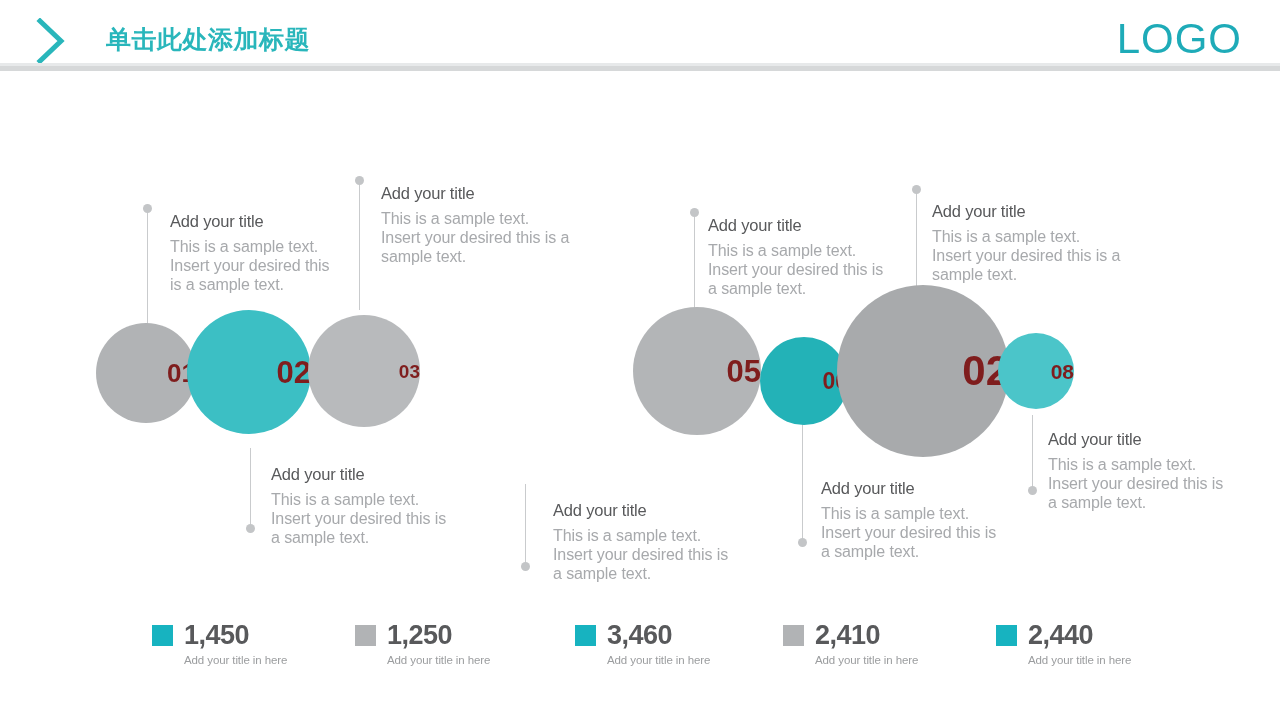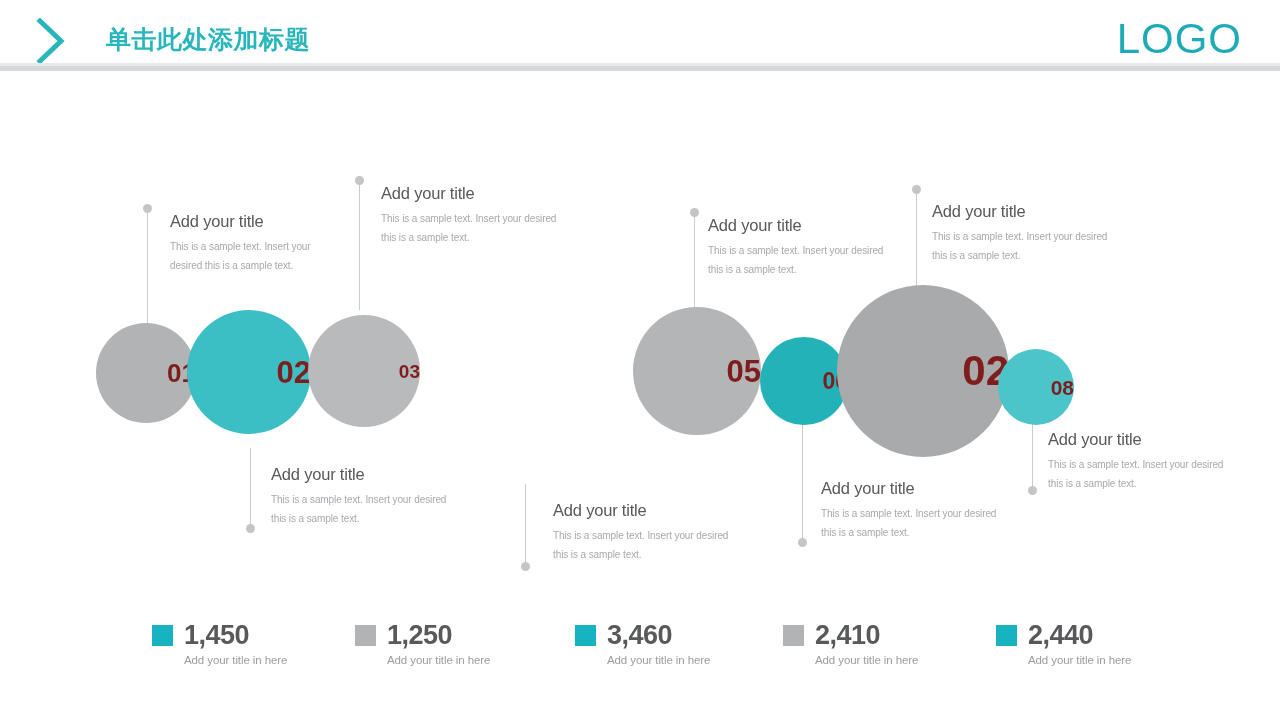--- a/index.html
+++ b/index.html
@@ -86,21 +86,21 @@
   }
   .callout .c-title {
     font-size: 16.5px;
     color: #58595b;
     font-weight: normal;
     margin: 0 0 6px 0;
     letter-spacing: -0.2px;
     white-space: nowrap;
   }
   .callout .c-body {
-    font-size: 10px;
+    font-size: 16px;
     color: #a7a9ac;
     line-height: 19px;
     letter-spacing: -0.1px;
   }
   .connector {
     position: absolute;
     width: 1px;
     background: #c9cbcd;
   }
   .connector-dot {
@@ -174,21 +174,21 @@
     </div>
     <div class="circle" style="left: 633px; top: 307px; width: 128px; height: 128px; background: rgb(179, 181, 183); z-index: 14;">
       <span class="num" style="font-size: 31px;">05</span>
     </div>
     <div class="circle" style="left: 760px; top: 337px; width: 88px; height: 88px; background: rgb(35, 178, 183); z-index: 15;">
       <span class="num" style="font-size: 23px;">06</span>
     </div>
     <div class="circle" style="left: 837px; top: 285px; width: 172px; height: 172px; background: rgb(168, 170, 172); z-index: 16;">
       <span class="num" style="font-size: 42px;">02</span>
     </div>
-    <div class="circle" style="left: 998px; top: 349px; width: 76px; height: 76px; background: rgb(75, 197, 201); z-index: 17;">
+    <div class="circle" style="left: 998px; top: 333px; width: 76px; height: 76px; background: rgb(75, 197, 201); z-index: 17;">
       <span class="num" style="font-size: 21px;">08</span>
     </div>
   </div>
 
 <div id="callouts">
     <div class="connector" style="left: 147px; top: 212px; height: 118px;"></div>
     <div class="connector-dot" style="left: 143px; top: 204px;"></div>
     <div class="callout" style="left: 170px; top: 212px; width: 175px;">
       <div class="c-title">Add your title</div>
       <div class="c-body">This is a sample text. Insert your desired this is a sample text.</div>

